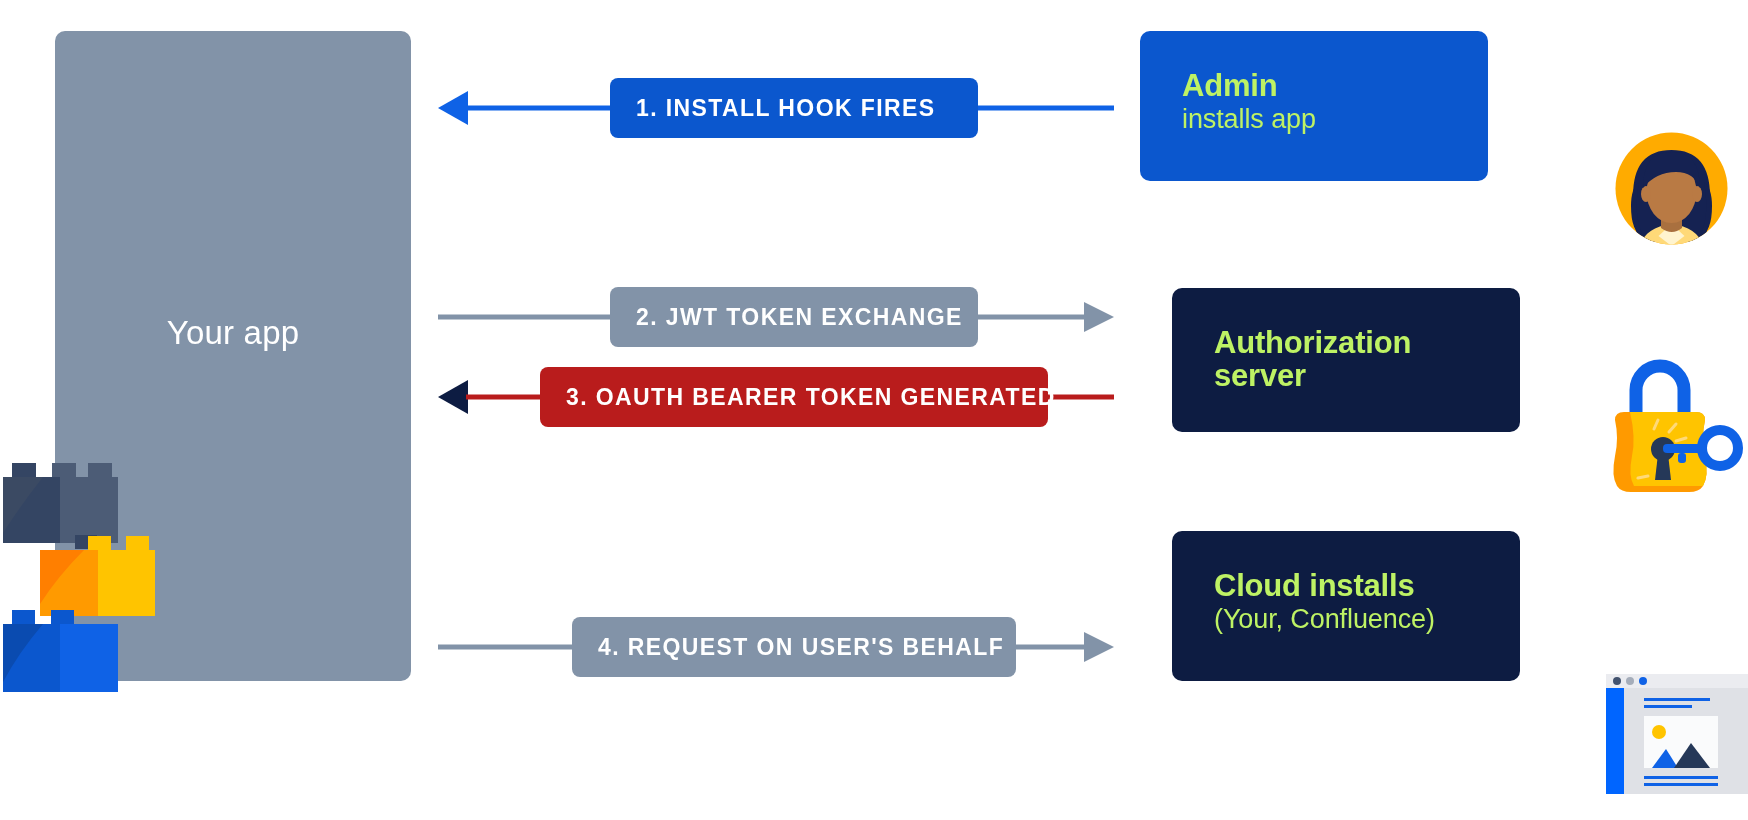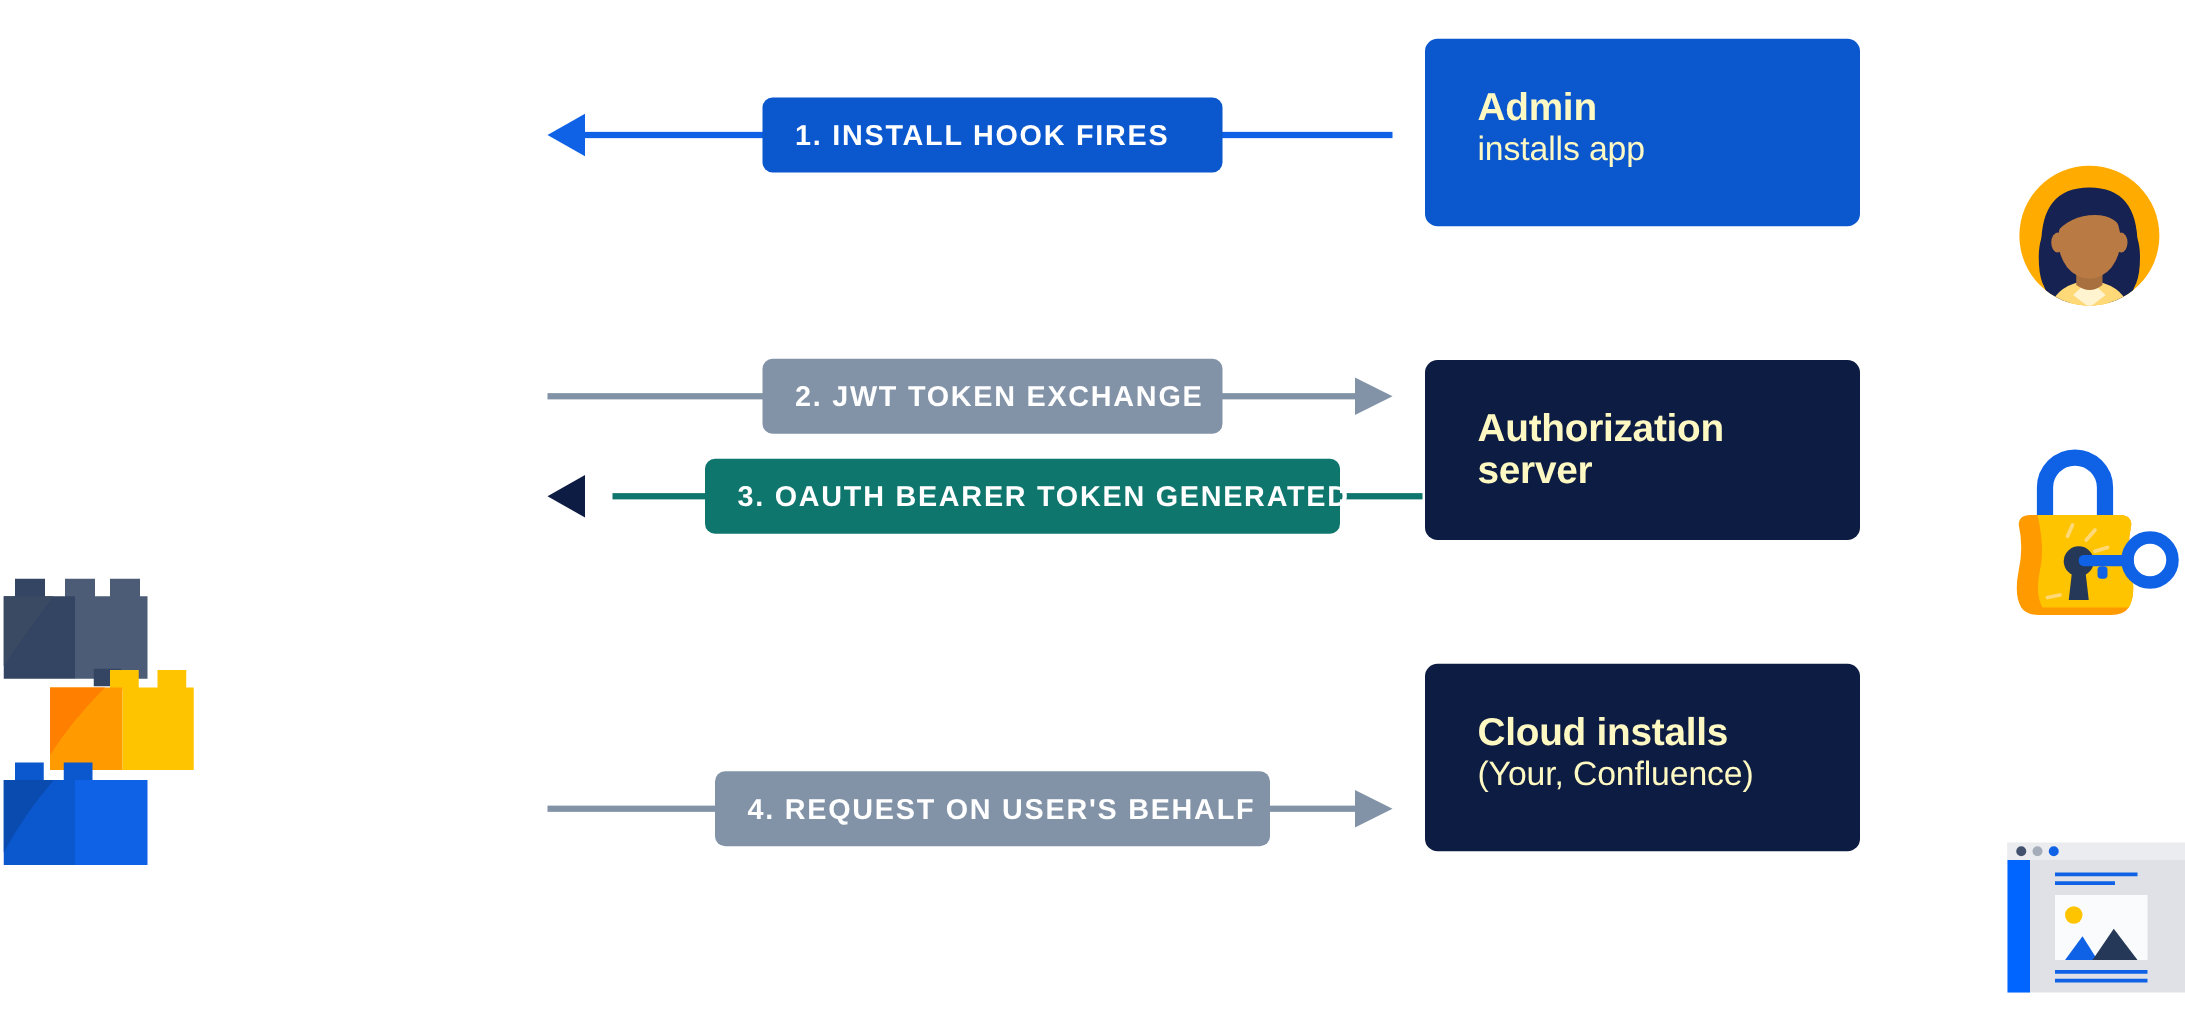--- a/index.html
+++ b/index.html
@@ -50,26 +50,26 @@
     top: 450px;
     width: 200px;
     height: 370px;
     pointer-events: none;
   }
 
   
   .node-box {
     position: absolute;
     border-radius: 10px;
-    color: #fef9c3;
+    color: #bef264;
     box-sizing: border-box;
     padding: 38px 0 0 42px;
   }
   .node-box.blue   { background: #0b57ce; }
-  .node-box.navy   { background: #0d1c42; }
+  .node-box.navy   { background: #0d1c42; margin-left: 32px; }
 
   .node-title {
     font-size: 31px;
     font-weight: 700;
     line-height: 1.08;
     letter-spacing: -0.2px;
     white-space: pre-line;
   }
   .node-sub {
     font-size: 27px;
@@ -127,30 +127,33 @@
   
   #flow-1 { left: 438px; top: 78px;  width: 676px; }
   #flow-2 { left: 438px; top: 287px; width: 676px; }
   #flow-3 { left: 438px; top: 367px; width: 676px; }
   #flow-4 { left: 438px; top: 573px; width: 676px; margin-top: 44px; }
 
   
   .c-blue  { background: #0b57ce; }
   .c-brand { background: #0f62e6; }
   .c-grey  { background: #8293a8; }
-  .c-navy  { background: #0f766e; margin-left: 24px; }
+  .c-navy  { background: #b91c1c; }
   .h-brand { border-right-color: #0f62e6; }
   .h-grey  { border-left-color: #8293a8; }
   .h-navy  { border-right-color: #0d1c42; }
 </style>
 </head>
 <body>
 
 <div id="stage">
 
+  <div class="app-panel">
+    <div class="app-panel-label">Your app</div>
+  </div>
 
   <div class="legos">
     <svg width="200" height="370" viewBox="0 0 200 370" xmlns="http://www.w3.org/2000/svg">
 
       <rect x="12" y="13" width="24" height="16" fill="#344563"></rect>
       <rect x="52" y="13" width="24" height="16" fill="#4c5c76"></rect>
       <rect x="88" y="13" width="24" height="16" fill="#4c5c76"></rect>
       <rect x="3" y="27" width="57" height="66" fill="#344563"></rect>
       <rect x="60" y="27" width="58" height="66" fill="#4c5c76"></rect>
       <path d="M3 27 h40 q-22 28 -40 56 z" fill="#3b4a63"></path>

